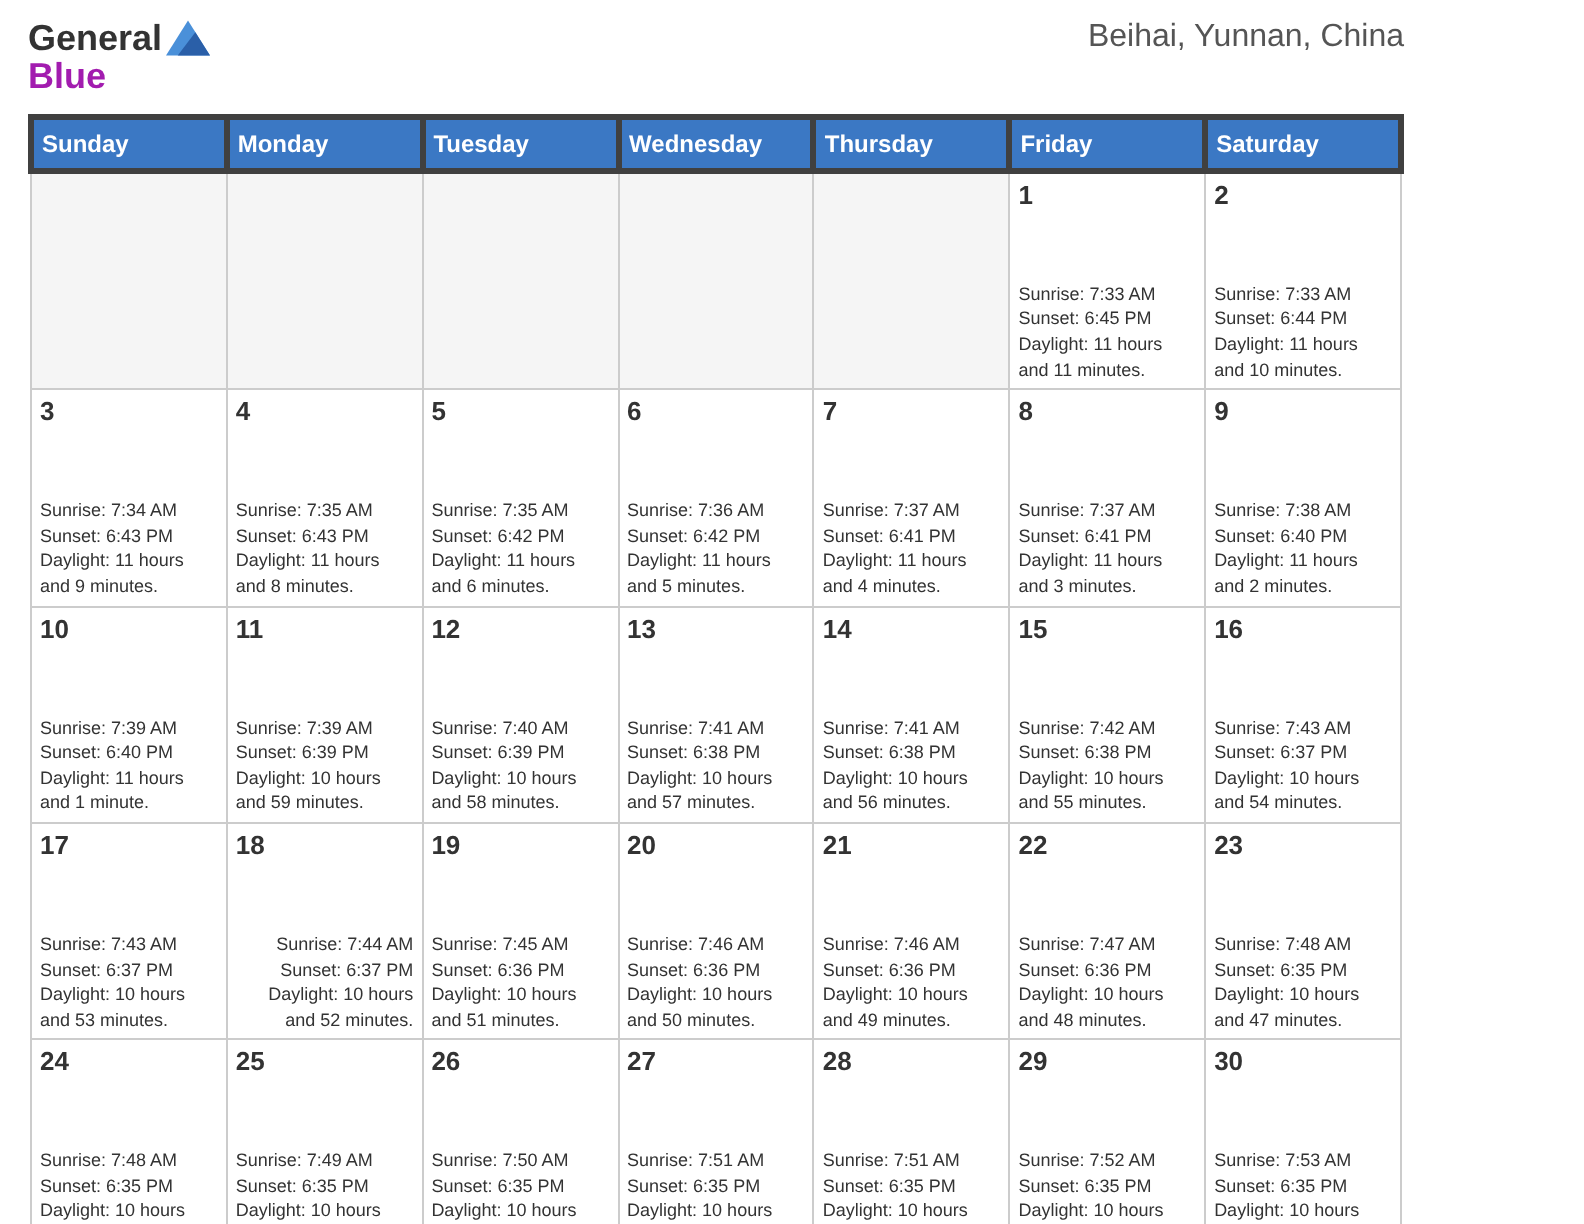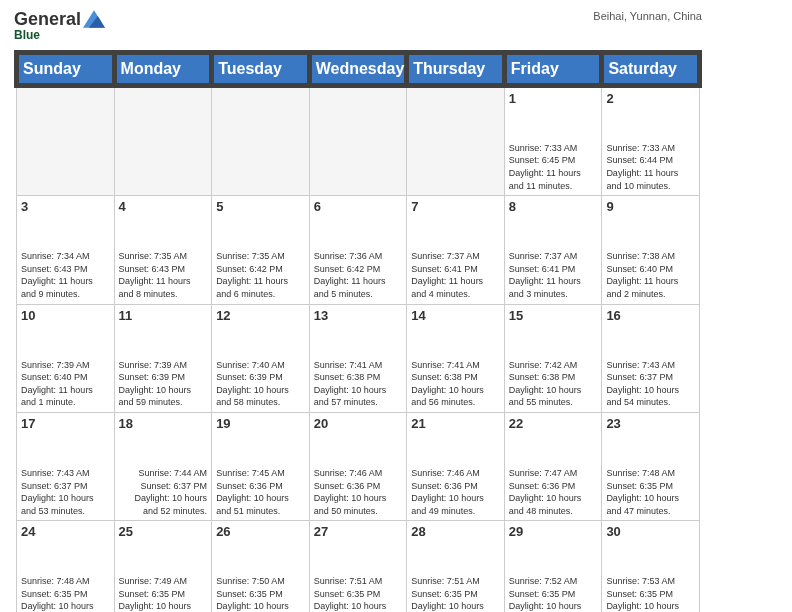--- a/index.html
+++ b/index.html
@@ -26,36 +26,36 @@
     }
     .title-section {
       text-align: right;
     }
     .month-title {
       font-size: 32px;
       font-weight: bold;
       color: #333;
     }
     .location {
-      font-size: 11px;
+      font-size: 16px;
       color: #555;
     }
     .calendar {
       width: 100%;
       border-collapse: collapse;
       table-layout: fixed;
     }
     .calendar th {
       background-color: #3b78c4;
       color: #fff;
-      font-size: 16px;
+      font-size: 12px;
       font-weight: bold;
       padding: 5px 4px;
       text-align: left;
-      border: 5px solid #404040;
+      border: 3px solid #404040;
     }
     .calendar td {
       border: 1px solid #ccc;
       vertical-align: top;
       padding: 3px 4px;
       font-size: 9.5px;
       color: #333;
       height: 82px;
       background: #fff;
     }
@@ -99,21 +99,21 @@
   <div class="header">
     <div class="logo">
       <div>
         <div style="display:flex; align-items:center;">
           <div style="font-size:18px; font-weight:bold; line-height:1.1; color:#333;">General</div>
           <svg width="22" height="18" viewBox="0 0 30 24" style="margin-left:2px; margin-top:-2px;">
             <polygon points="0,24 15,0 30,24" fill="#4a90d9"></polygon>
             <polygon points="8,24 20,8 30,24" fill="#2a5fa8"></polygon>
           </svg>
         </div>
-        <div style="font-size:12px; font-weight:bold; color:#14532d; margin-top:-2px;">Blue</div>
+        <div style="font-size:18px; font-weight:bold; color:#a21caf; margin-top:-2px;">Blue</div>
       </div>
     </div>
     <div class="title-section">
       <div class="location">Beihai, Yunnan, China</div>
     </div>
   </div>
 
   <table class="calendar">
     <thead>
       <tr>

